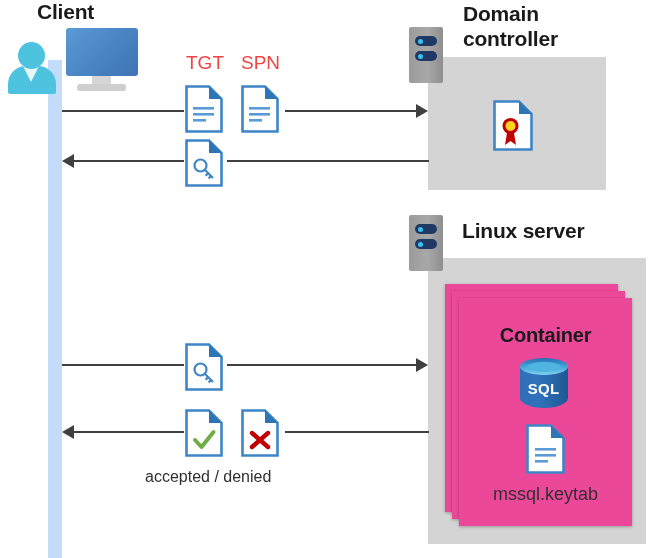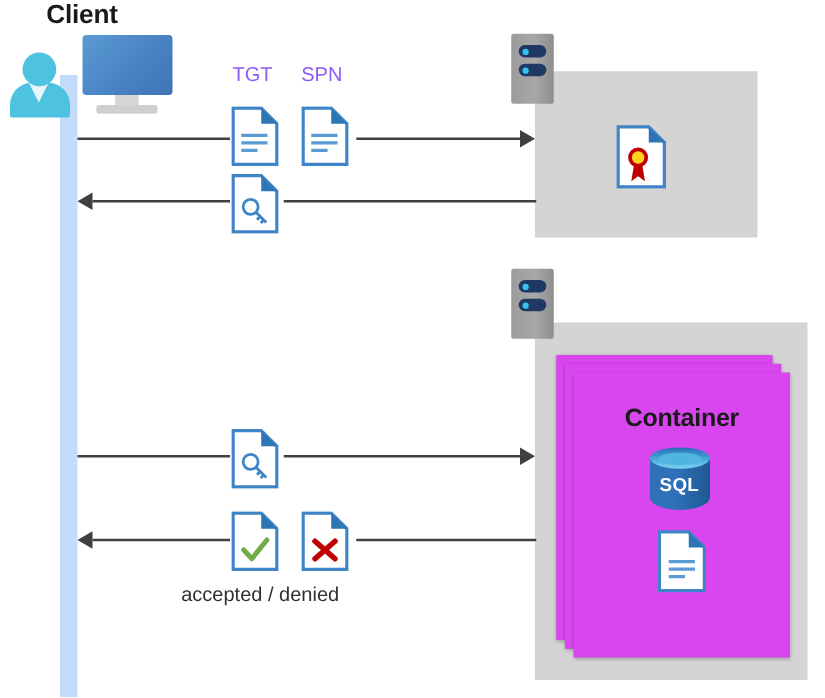--- a/index.html
+++ b/index.html
@@ -47,22 +47,22 @@
   }
 
   .caption {
     font-size: 16px;
     color: #303030;
   }
   .caption-accepted { left: 145px; top: 468px; }
   .caption-keytab   { left: 0; top: 186px; width: 100%; text-align: center; font-size: 18px; }
 
   .doclabel {
-    font-size: 16px;
-    color: #8b5cf6;
+    font-size: 19px;
+    color: #ef4444;
   }
   .doclabel-tgt { left: 186px; top: 52px; }
   .doclabel-spn { left: 241px; top: 52px; }
 
   
   .zone {
     background: #d4d4d4;
   }
   .zone-dc    { left: 428px; top: 57px;  width: 178px; height: 133px; }
   .zone-linux { left: 428px; top: 258px; width: 218px; height: 286px; }
@@ -146,21 +146,21 @@
   
   .doc {
     position: absolute;
     width: 38px;
     height: 48px;
   }
   .doc svg { display: block; width: 100%; height: 100%; }
 
   
   .card {
-    background: #d946ef;
+    background: #ec4899;
     box-shadow: 0 1px 3px rgba(0,0,0,0.28);
   }
   .card-back1 { left: 445px; top: 284px; width: 173px; height: 228px; }
   .card-back2 { left: 452px; top: 291px; width: 173px; height: 228px; }
   .card-front { left: 459px; top: 298px; width: 173px; height: 228px; }
 
   
   .sqldb { left: 0; top: 60px; width: 100%; height: 58px; }
   .sqldb-inner {
     position: relative;
@@ -218,40 +218,43 @@
 
   <div class="abs zone zone-dc"></div>
   <div class="abs rack rack-dc">
     <div class="bay b1">
         <span class="led"></span>
       </div>
     <div class="bay b2">
         <span class="led"></span>
       </div>
   </div>
+  <div class="abs title title-dc">Domain
+controller</div>
 
   <div class="doc" style="left:493px;top:100px;width:40px;height:51px;">
     <svg viewBox="0 0 40 51">
       <path d="M1.5 1.5 H26 L38.5 14 V49.5 H1.5 Z" fill="#ffffff" stroke="#3d85c6" stroke-width="2.6"></path>
       <path d="M26 1.5 L38.5 14 H26 Z" fill="#2e75b6"></path>
       <path d="M14.5 30 L12 45 L17.5 41 L23 45 L20.5 30 Z" fill="#c00000"></path>
       <circle cx="17.5" cy="26" r="8" fill="#c00000"></circle>
       <circle cx="17.5" cy="26" r="5" fill="#ffd21f"></circle>
     </svg>
   </div>
 
   <div class="abs zone zone-linux"></div>
   <div class="abs rack rack-linux">
     <div class="bay b1">
         <span class="led"></span>
       </div>
     <div class="bay b2">
         <span class="led"></span>
       </div>
   </div>
+  <div class="abs title title-linux">Linux server</div>
 
   <div class="abs card card-back1"></div>
   <div class="abs card card-back2"></div>
   <div class="abs card card-front">
     <div class="abs title title-container">Container</div>
 
     <div class="abs sqldb">
       <div class="sqldb-inner">
         <div class="sqldb-body"></div>
         <div class="sqldb-text">SQL</div>
@@ -263,20 +266,21 @@
 
     <div class="doc" style="left:67px;top:126px;width:39px;height:50px;">
       <svg viewBox="0 0 39 50">
         <path d="M1.5 1.5 H25 L37.5 14 V48.5 H1.5 Z" fill="#ffffff" stroke="#3d85c6" stroke-width="2.6"></path>
         <path d="M25 1.5 L37.5 14 H25 Z" fill="#2e75b6"></path>
         <rect x="9" y="24" width="21" height="2.6" fill="#5b9bd5"></rect>
         <rect x="9" y="30" width="21" height="2.6" fill="#5b9bd5"></rect>
         <rect x="9" y="36" width="13" height="2.6" fill="#5b9bd5"></rect>
       </svg>
     </div>
+    <div class="abs caption caption-keytab">mssql.keytab</div>
   </div>
 
   <div class="abs arrow-line" style="left:62px;top:110px;width:122px;"></div>
   <div class="abs arrow-line" style="left:285px;top:110px;width:132px;"></div>
   <div class="abs arrow-head right" style="left:416px;top:104px;"></div>
 
   <div class="abs doclabel doclabel-tgt">TGT</div>
   <div class="abs doclabel doclabel-spn">SPN</div>
 
   <div class="doc" style="left:185px;top:85px;width:38px;height:48px;">

